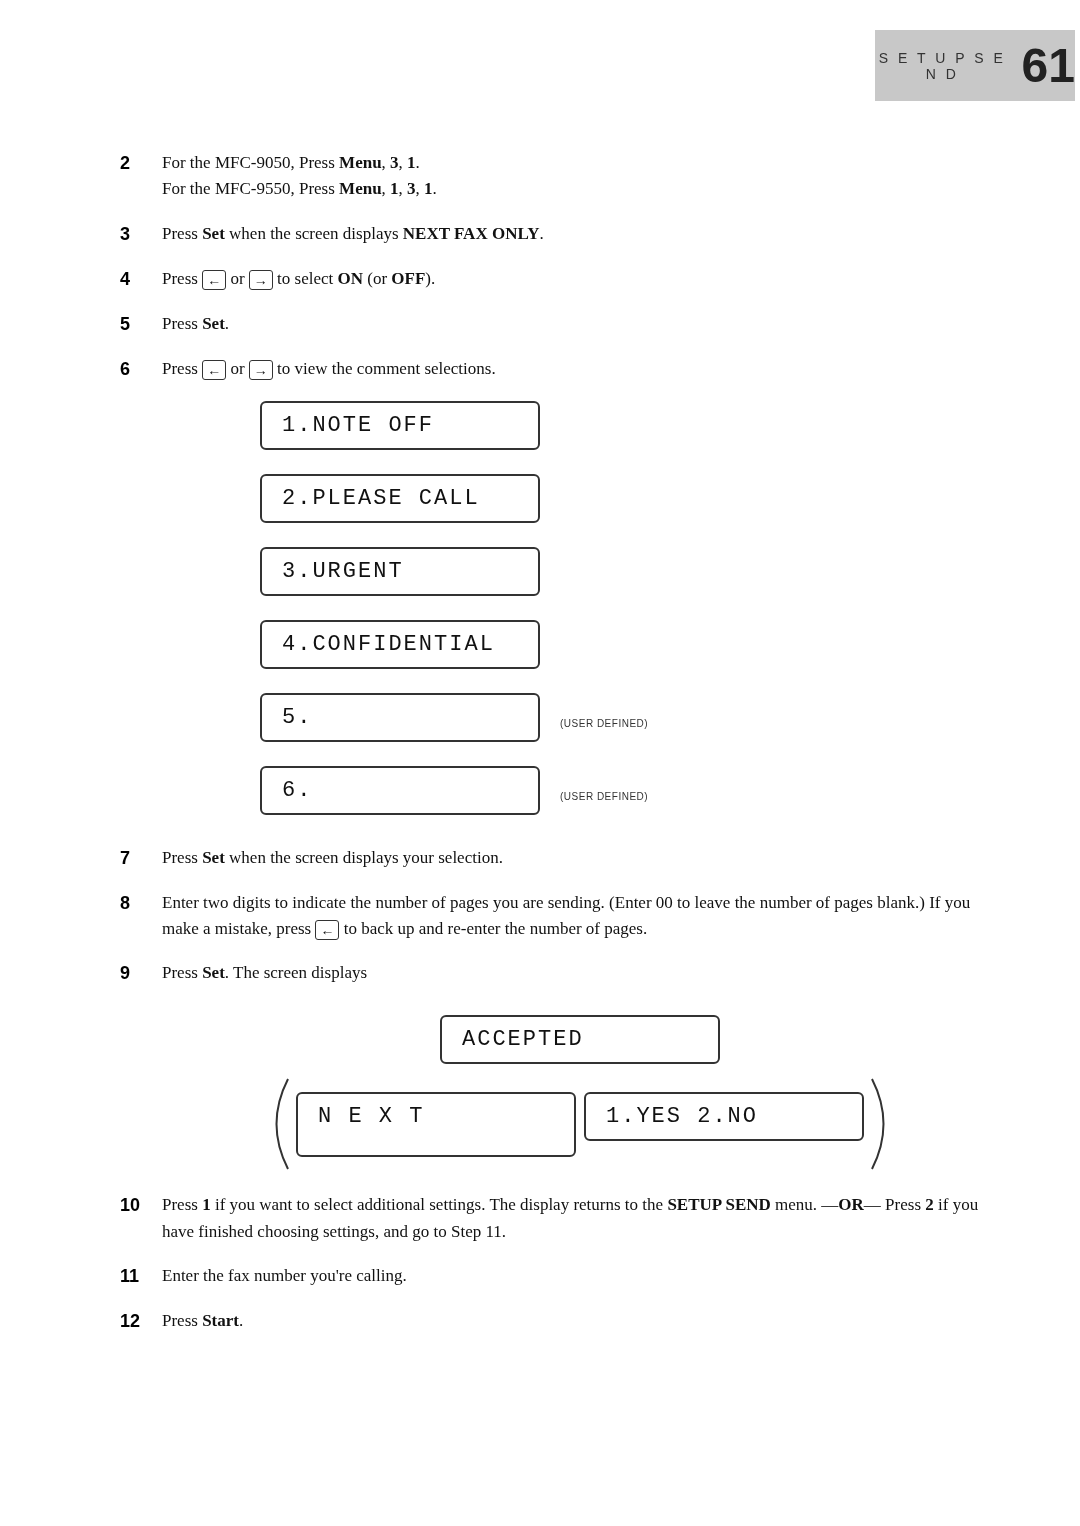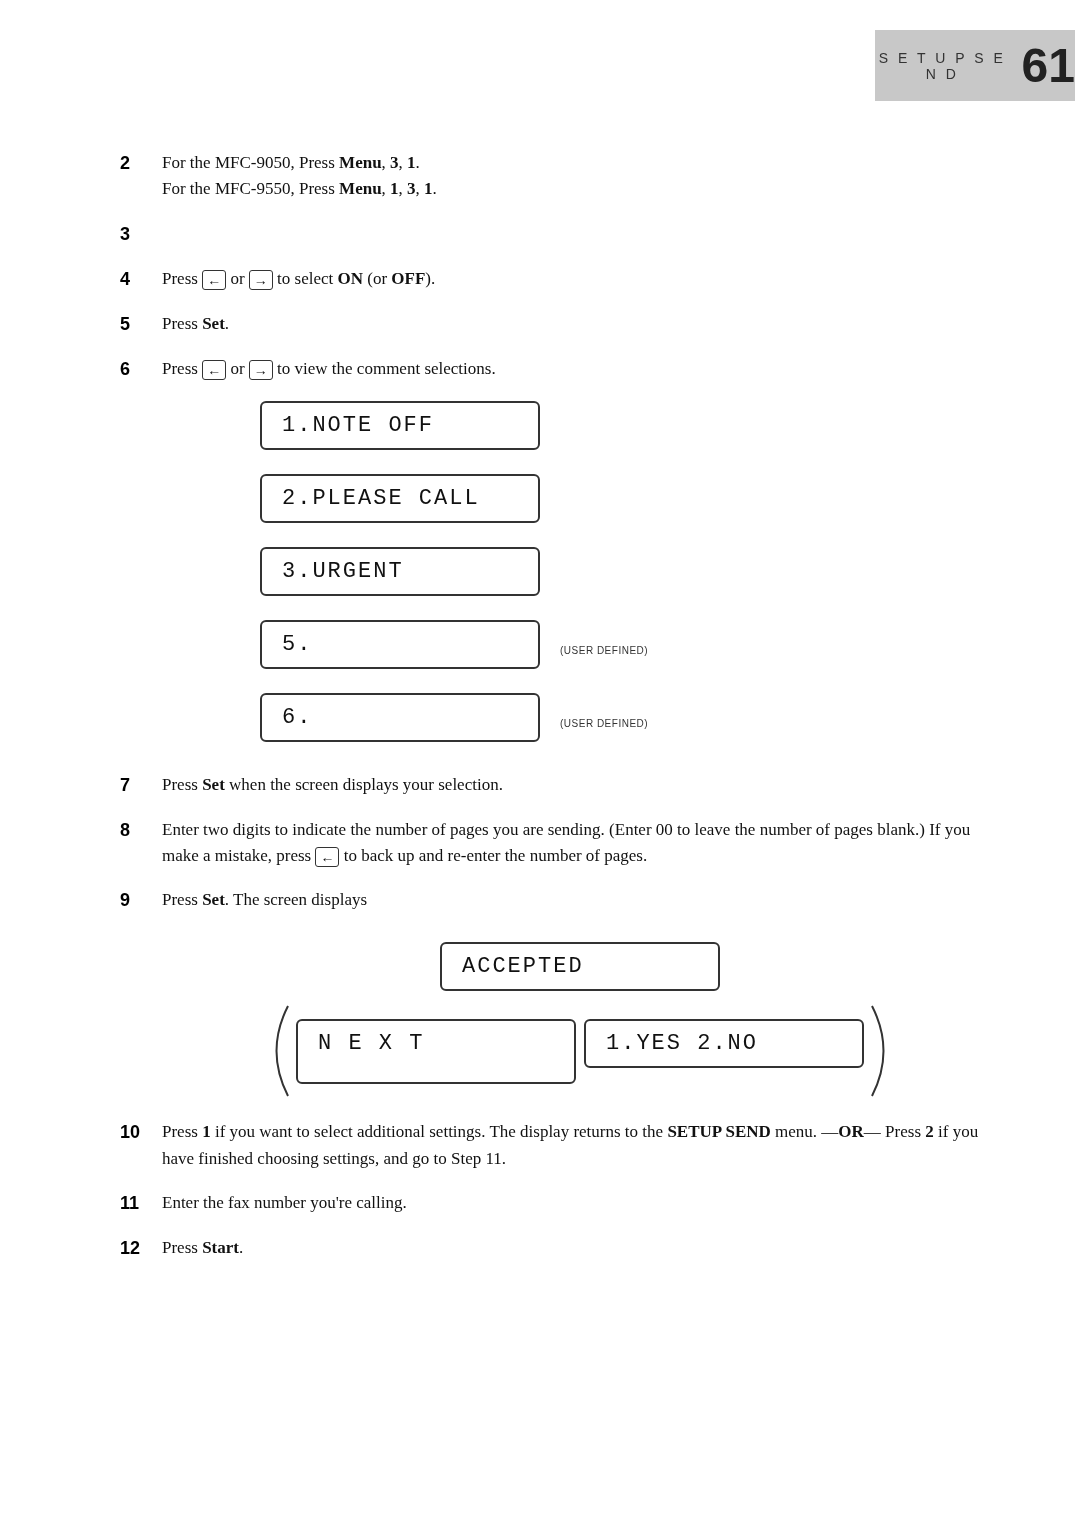--- a/index.html
+++ b/index.html
@@ -123,20 +123,23 @@
       <span class="step-num">2</span>
       <div class="step-text">
         For the MFC-9050, Press <b>Menu</b>, <b>3</b>, <b>1</b>.<br>
         For the MFC-9550, Press <b>Menu</b>, <b>1</b>, <b>3</b>, <b>1</b>.
       </div>
     </div>
 
     
     <div class="step">
       <span class="step-num">3</span>
+      <div class="step-text">
+        Press <b>Set</b> when the screen displays <b>NEXT FAX ONLY</b>.
+      </div>
     </div>
 
     
     <div class="step">
       <span class="step-num">4</span>
       <div class="step-text">
         Press <span class="arrow-key">←</span> or <span class="arrow-key">→</span> to select <b>ON</b> (or <b>OFF</b>).
       </div>
     </div>
 
@@ -164,20 +167,23 @@
       </div>
 
       <div class="lcd-row">
         <div class="lcd-box">2.PLEASE CALL</div>
       </div>
 
       <div class="lcd-row">
         <div class="lcd-box">3.URGENT</div>
       </div>
 
+      <div class="lcd-row">
+        <div class="lcd-box">4.CONFIDENTIAL</div>
+      </div>
 
       <div class="lcd-row">
         <div class="lcd-box">5.</div>
         <span class="user-defined">(USER DEFINED)</span>
       </div>
 
       <div class="lcd-row">
         <div class="lcd-box">6.</div>
         <span class="user-defined">(USER DEFINED)</span>
       </div>

